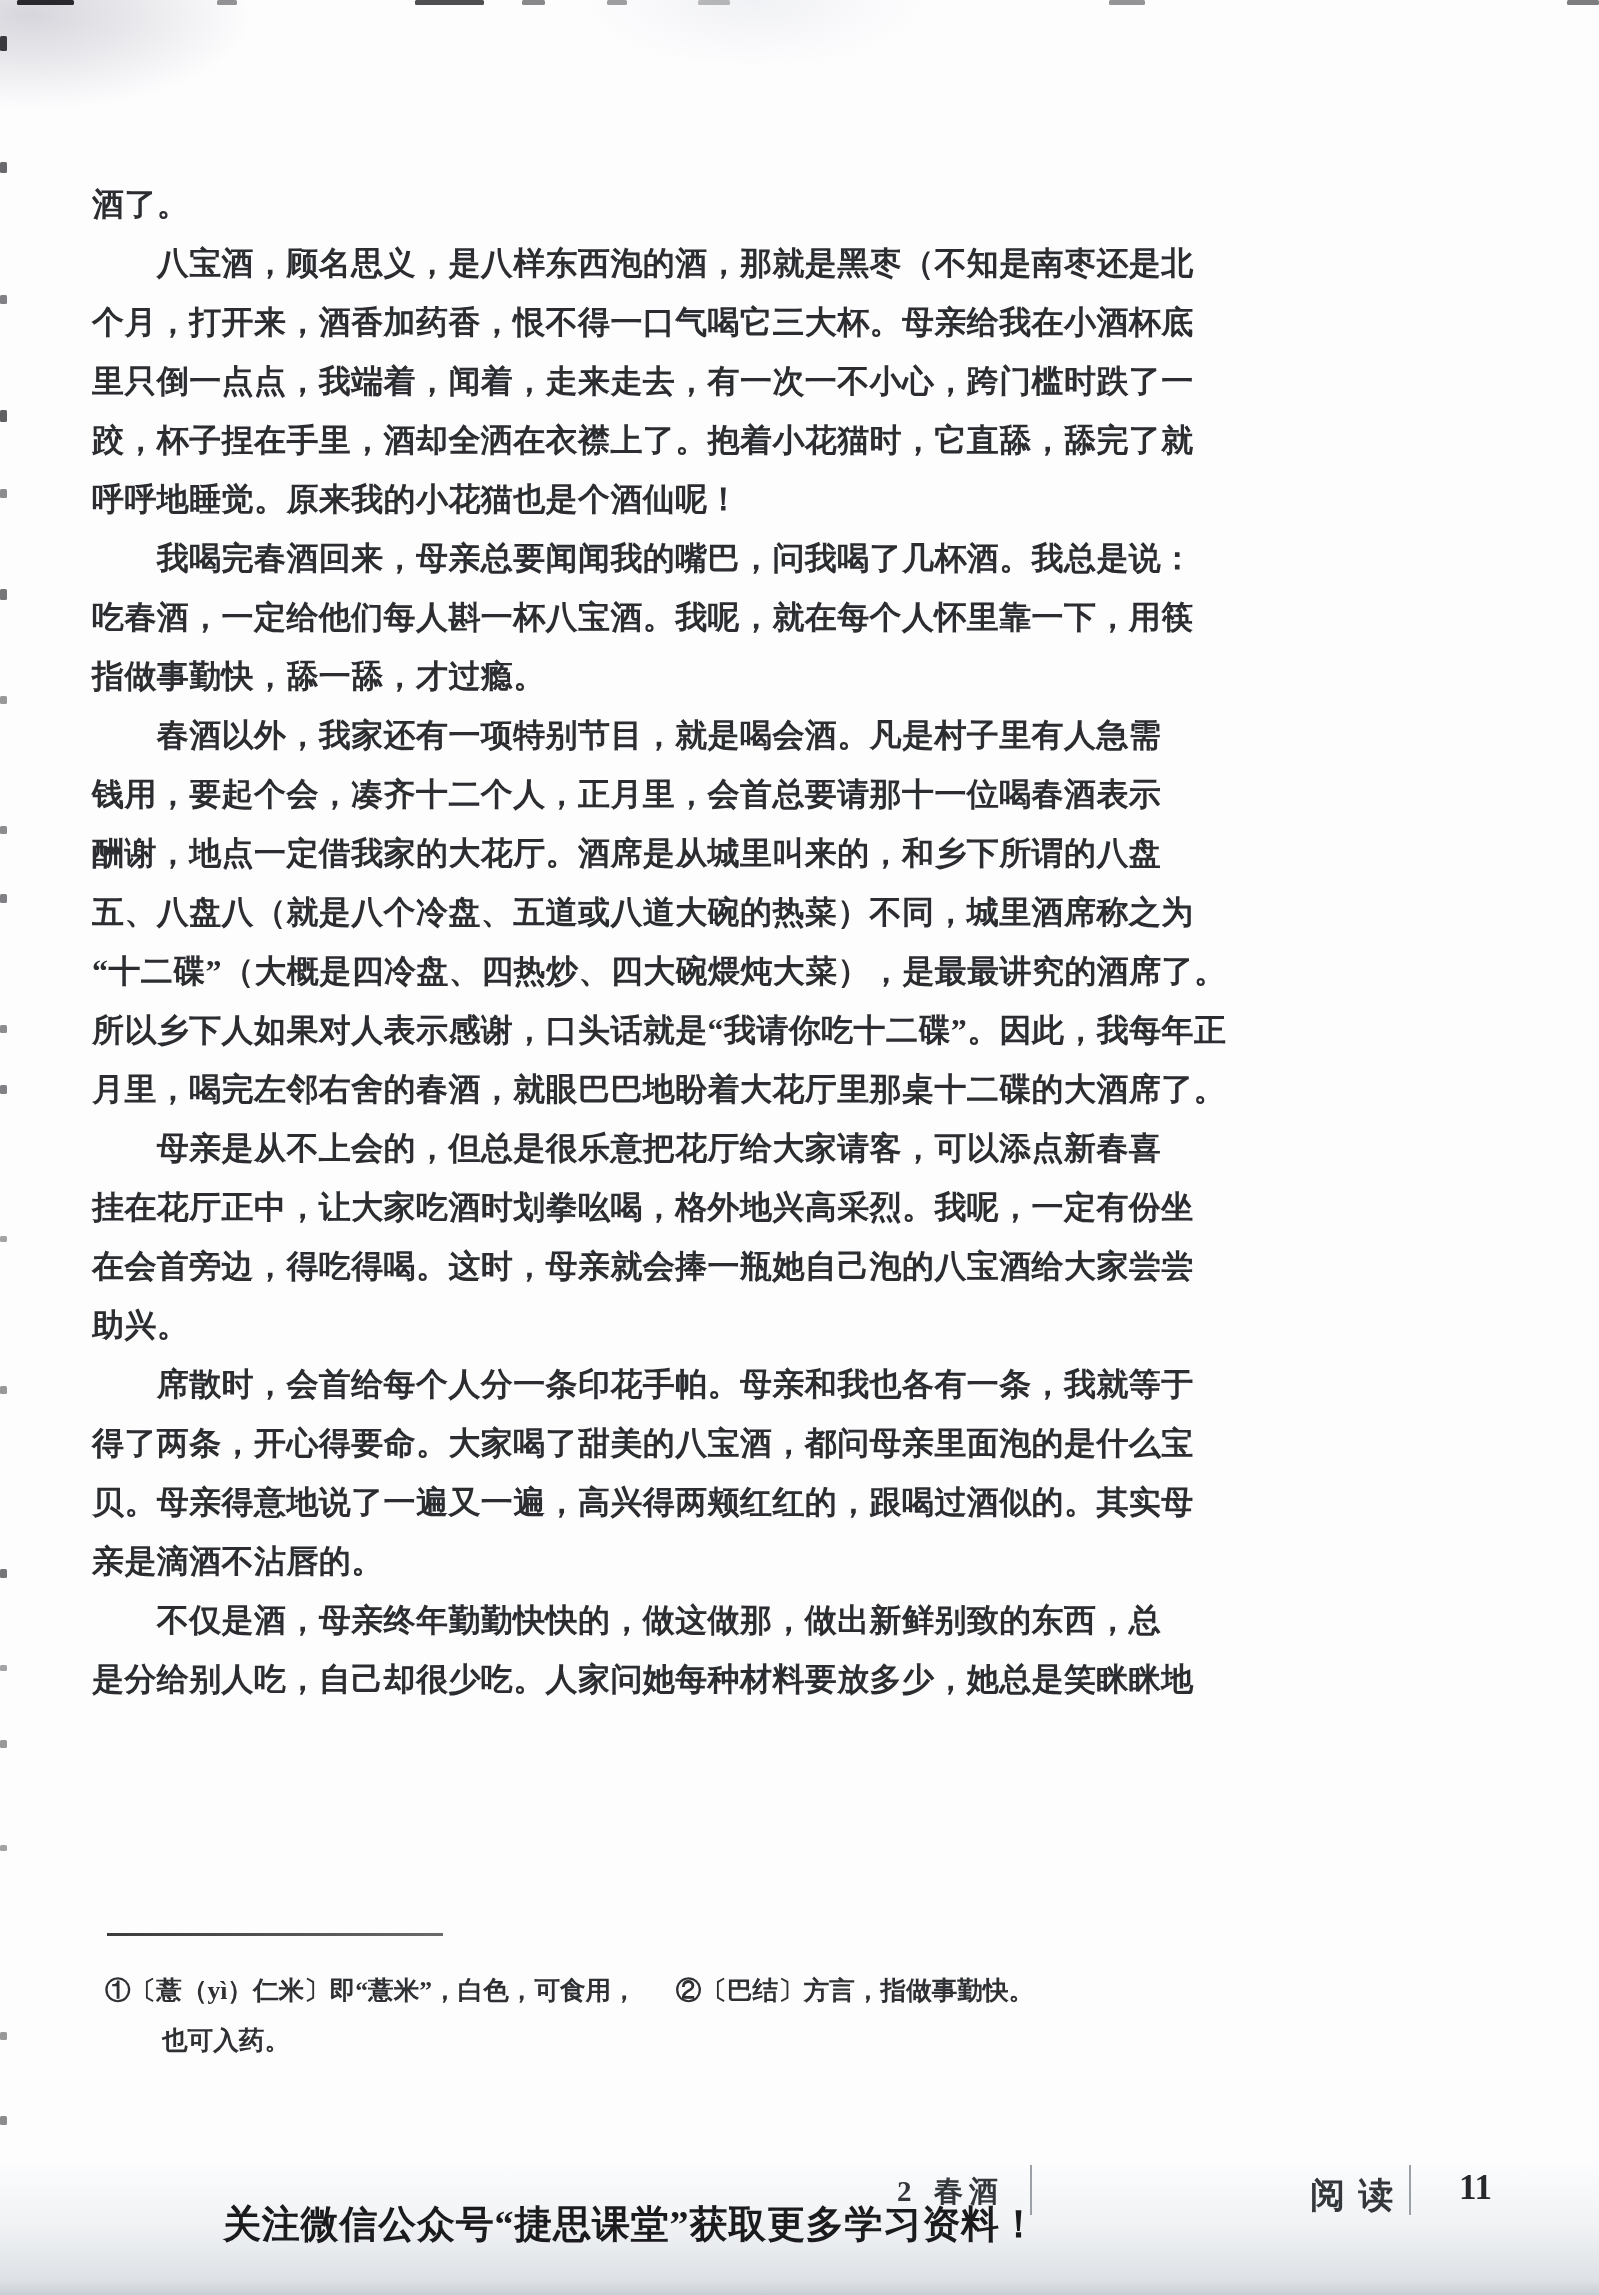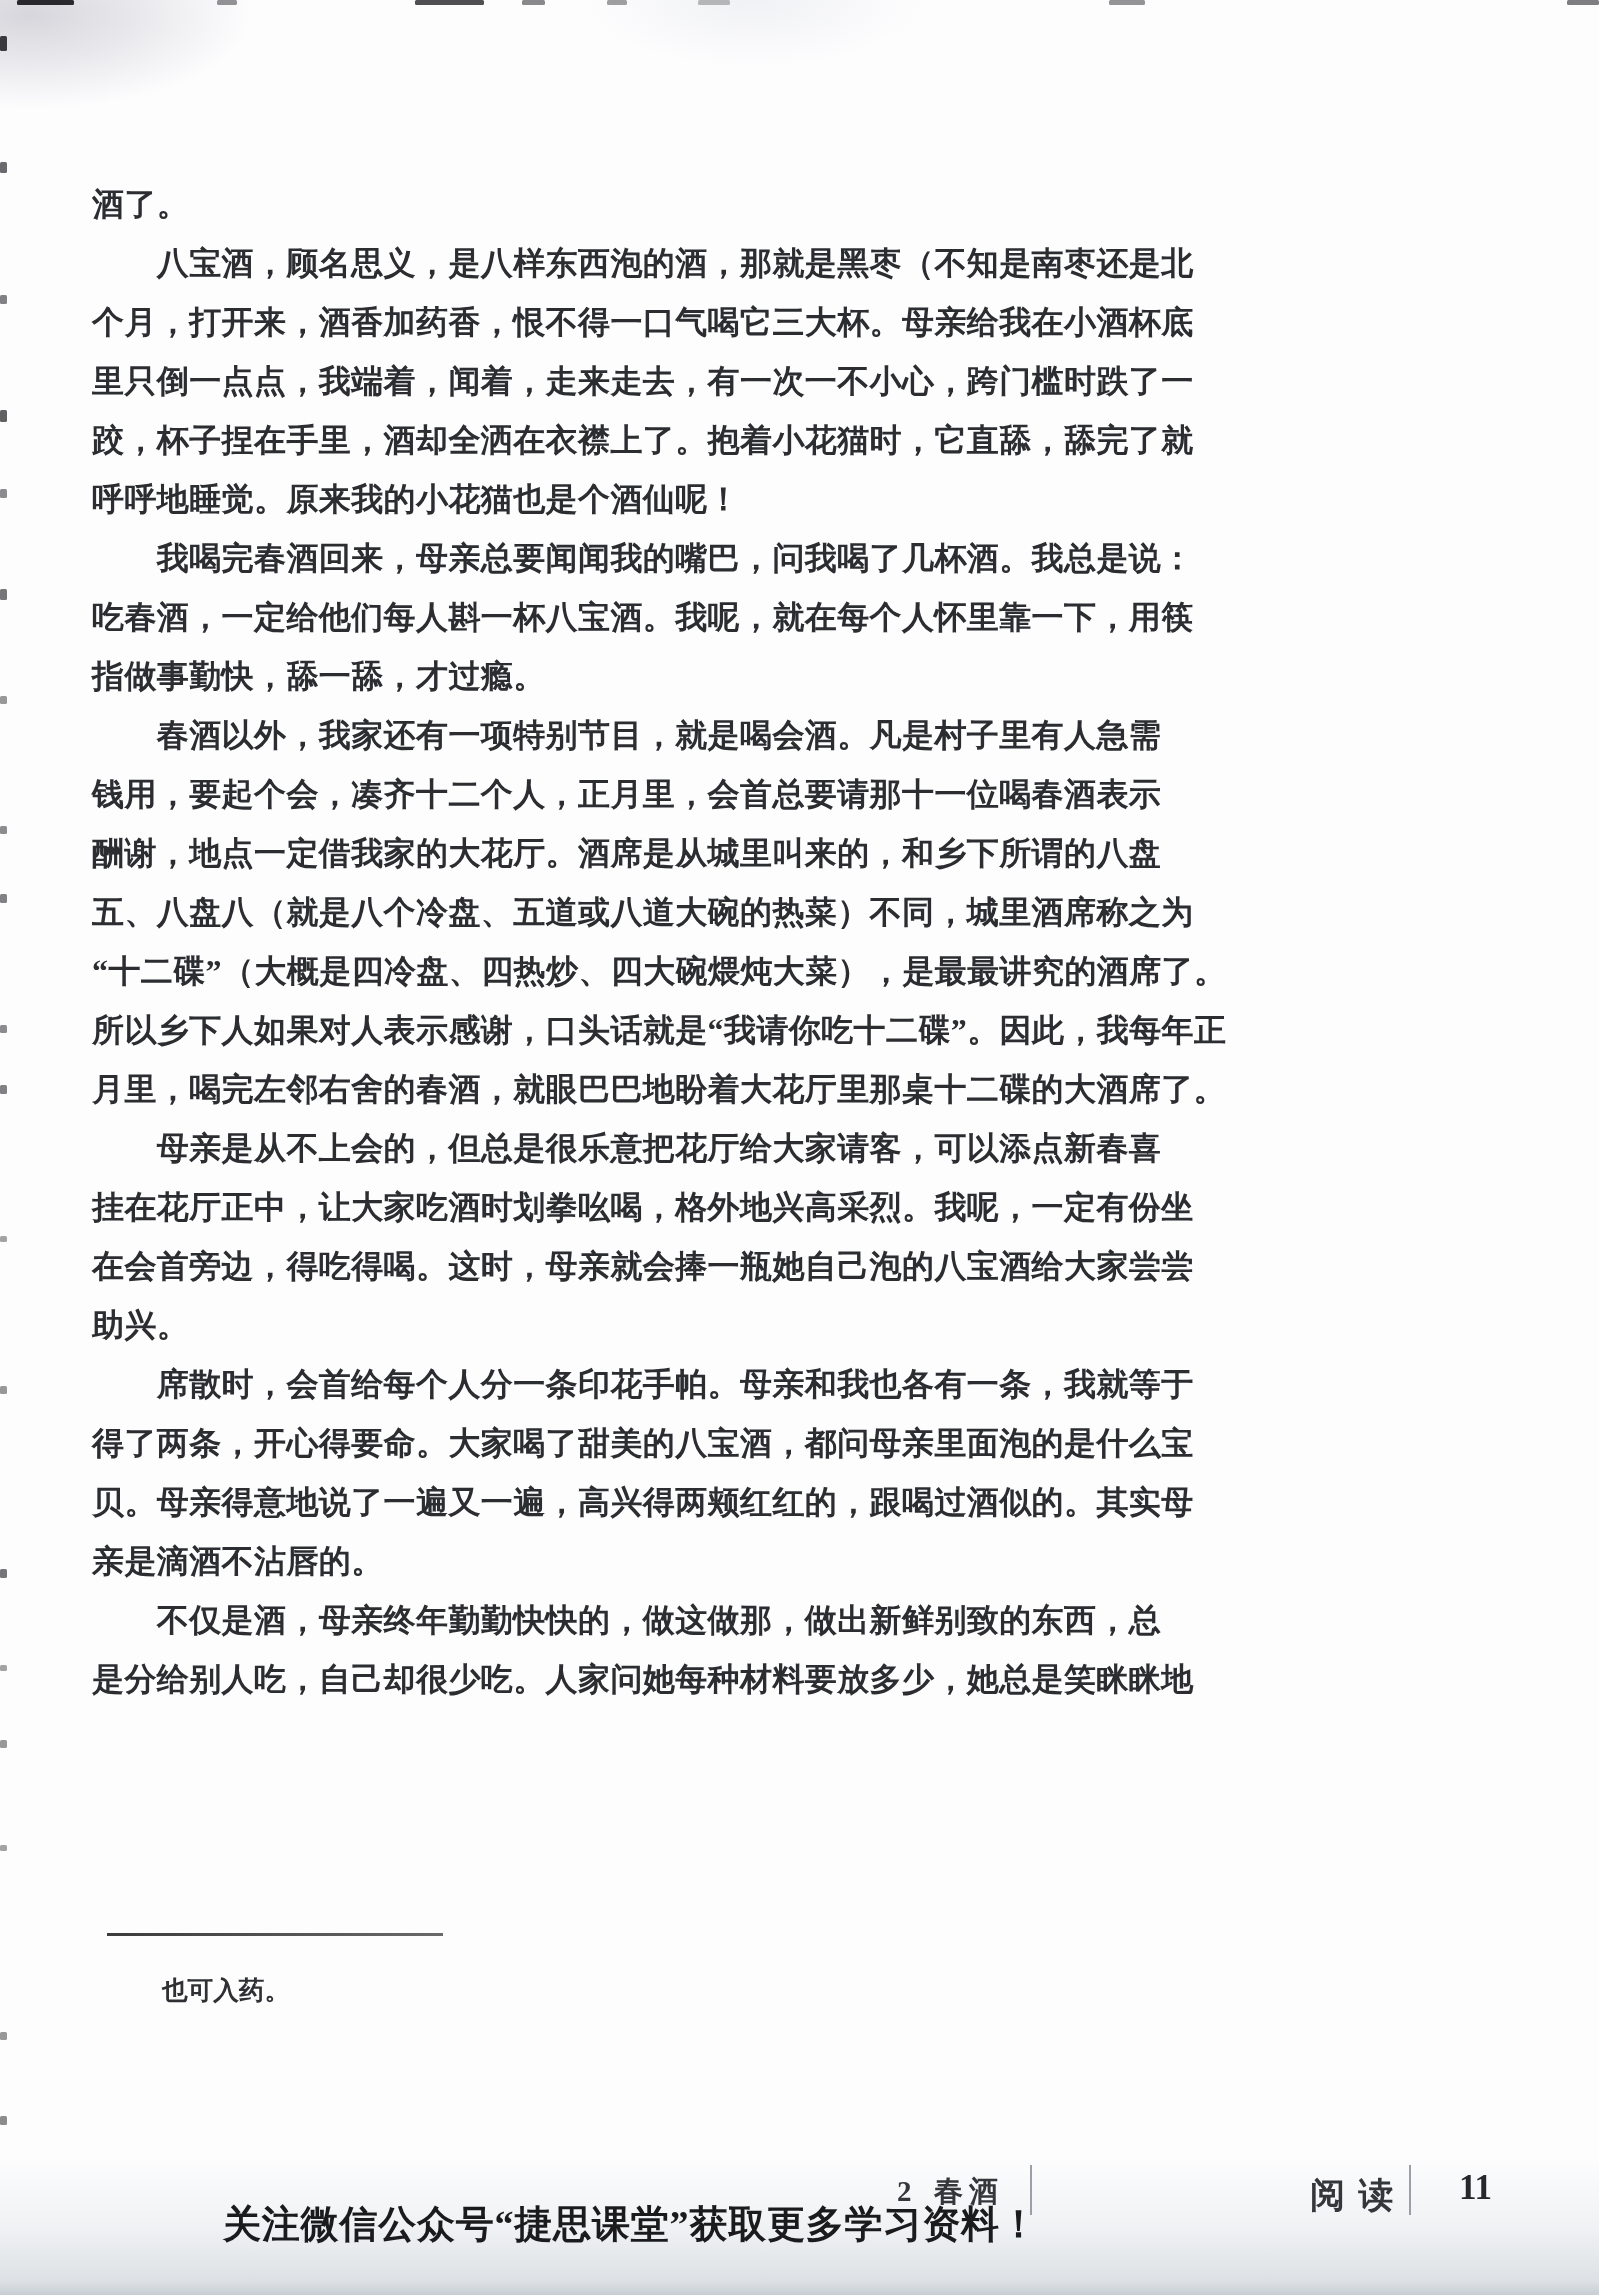--- a/index.html
+++ b/index.html
@@ -122,20 +122,23 @@
     <div class="bl">得了两条，开心得要命。大家喝了甜美的八宝酒，都问母亲里面泡的是什么宝</div>
     <div class="bl">贝。母亲得意地说了一遍又一遍，高兴得两颊红红的，跟喝过酒似的。其实母</div>
     <div class="bl">亲是滴酒不沾唇的。</div>
     <div class="bl">　　不仅是酒，母亲终年勤勤快快的，做这做那，做出新鲜别致的东西，总</div>
     <div class="bl">是分给别人吃，自己却很少吃。人家问她每种材料要放多少，她总是笑眯眯地</div>
   </div>
 
   <div class="foot-rule"></div>
 
   <div class="footnotes">
+    <div class="fn-row">
+      <span>①〔薏（yì）仁米〕即“薏米”，白色，可食用，</span><span class="fn2">②〔巴结〕方言，指做事勤快。</span>
+    </div>
     <div class="fn-cont">也可入药。</div>
   </div>
 
   <div class="footer-left">
     <span class="num">2</span><span class="title">春酒</span>
   </div>
   <div class="vbar b1"></div>
   <div class="section-label">阅读</div>
   <div class="vbar b2"></div>
   <div class="page-number">11</div>

